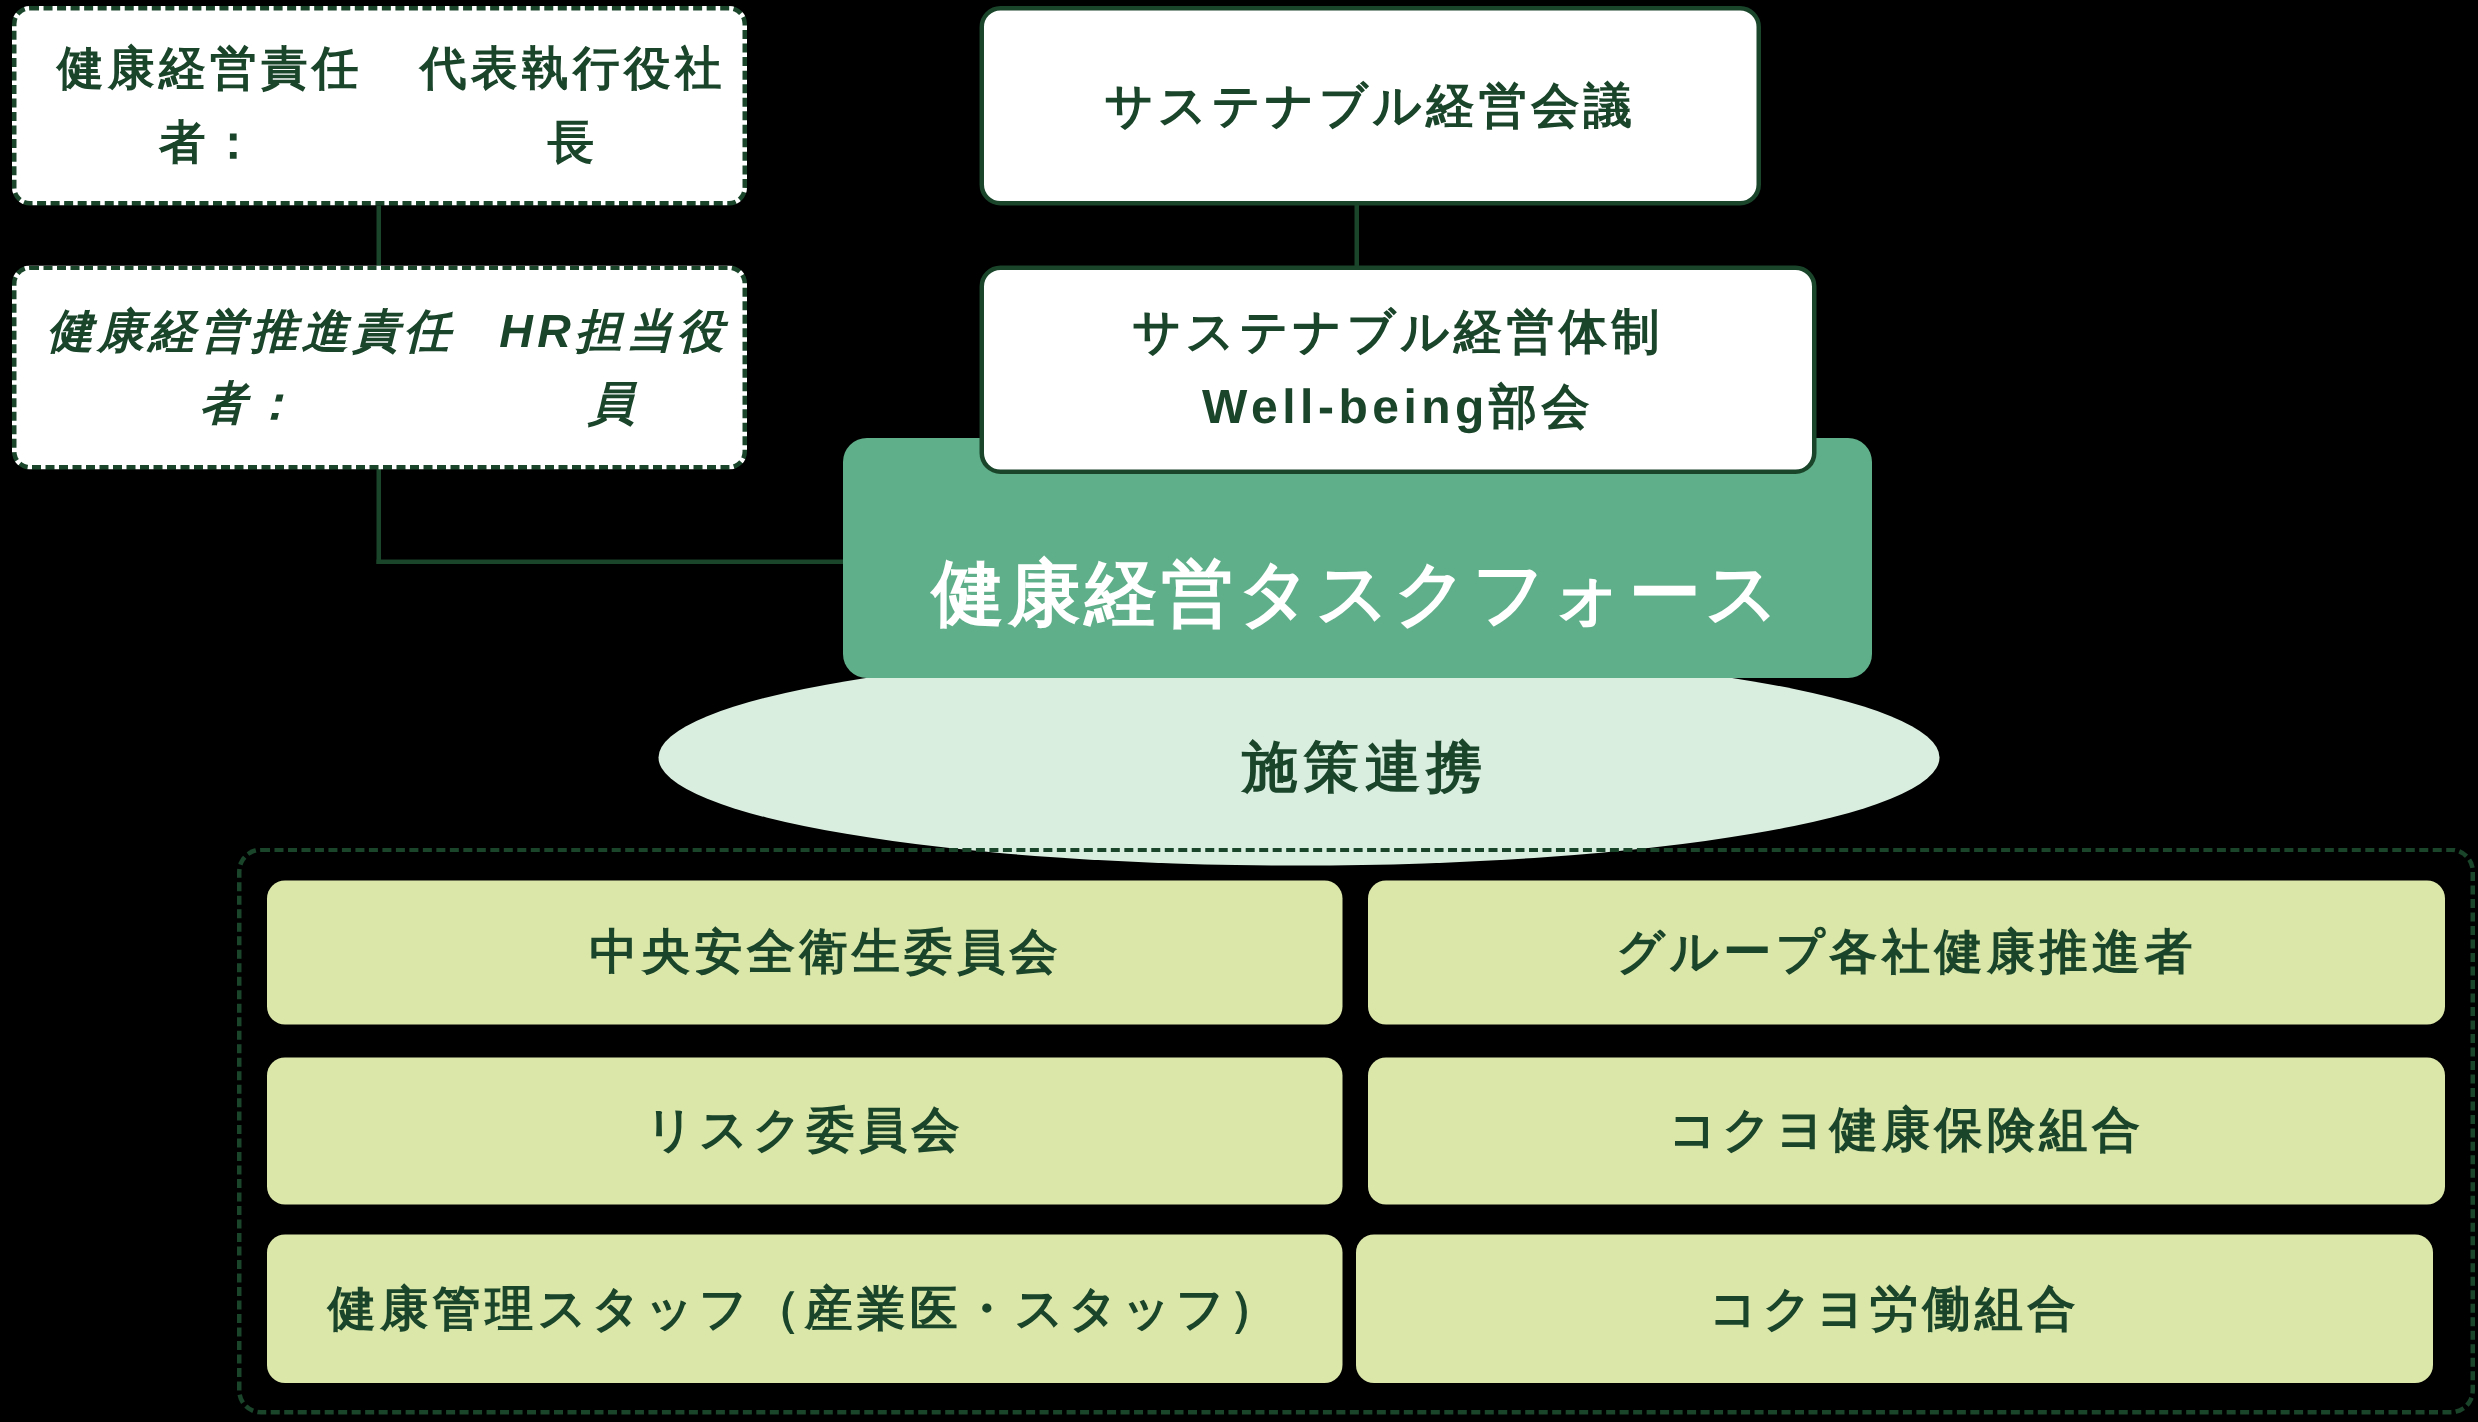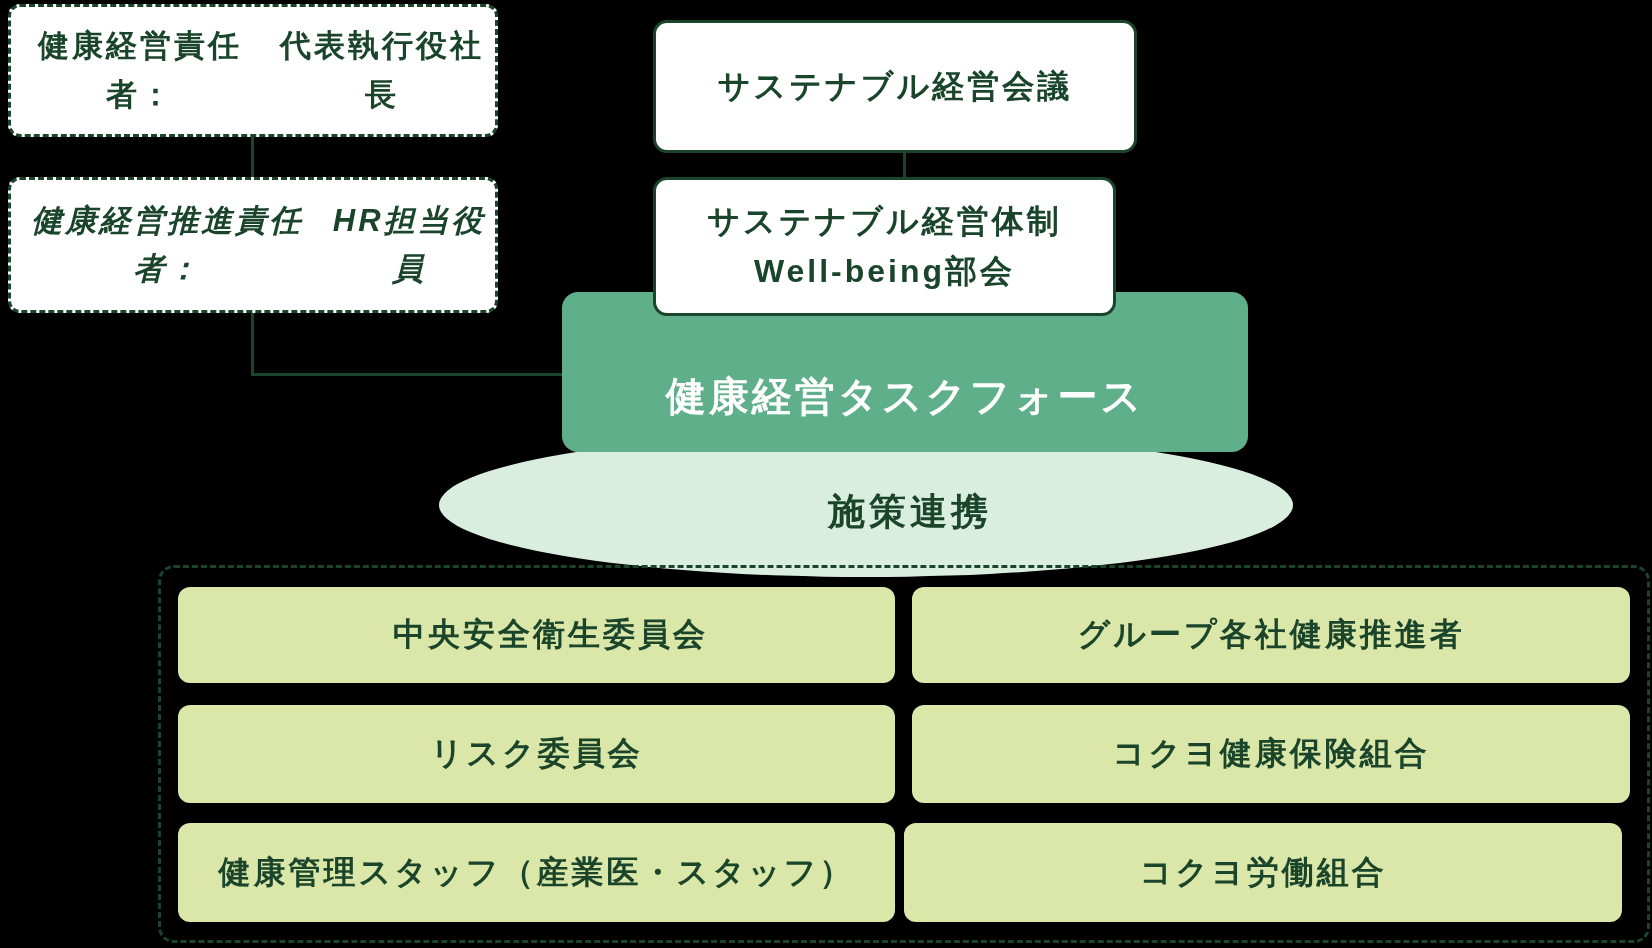--- a/index.html
+++ b/index.html
@@ -39,21 +39,21 @@
     letter-spacing:3px;
     line-height:1.55;
     z-index:3;
   }
   
   .taskforce{
     background:#5FAF8A;
     border-radius:16px;
     display:flex;align-items:center;justify-content:center;
     color:#ffffff;
-    font-size:40px;
+    font-size:48px;
     letter-spacing:3px;
     padding-top:48px;
     z-index:2;
   }
   
   .ellipse{
     background:#DAEEE0;
     border-radius:50%;
     z-index:1;
   }
@@ -98,24 +98,24 @@
 
 <div class="abs dashed-box" style="left:8px;top:4px;width:490px;height:133px;">
   <div>健康経営責任者：</div>
   <div>代表執行役社長</div>
 </div>
 <div class="abs dashed-box" style="left:8px;top:177px;width:490px;height:136px;font-style:italic;">
   <div>健康経営推進責任者：</div>
   <div>HR担当役員</div>
 </div>
 
-<div class="abs solid-box" style="left:653px;top:4px;width:484px;height:133px;margin-top:16px;">
+<div class="abs solid-box" style="left:653px;top:4px;width:521px;height:133px;">
   <div>サステナブル経営会議</div>
 </div>
-<div class="abs solid-box" style="left:653px;top:177px;width:463px;height:139px;">
+<div class="abs solid-box" style="left:653px;top:177px;width:558px;height:139px;">
   <div>サステナブル経営体制</div>
   <div>Well-being部会</div>
 </div>
 
 <div class="abs taskforce" style="left:562px;top:292px;width:686px;height:160px;">
   <div>健康経営タスクフォース</div>
 </div>
 
 <div class="abs ellipse" style="left:439px;top:433px;width:854px;height:144px;"></div>
 <div class="abs ellipse-label" style="left:740px;top:487px;width:340px;text-align:center;">施策連携</div>

